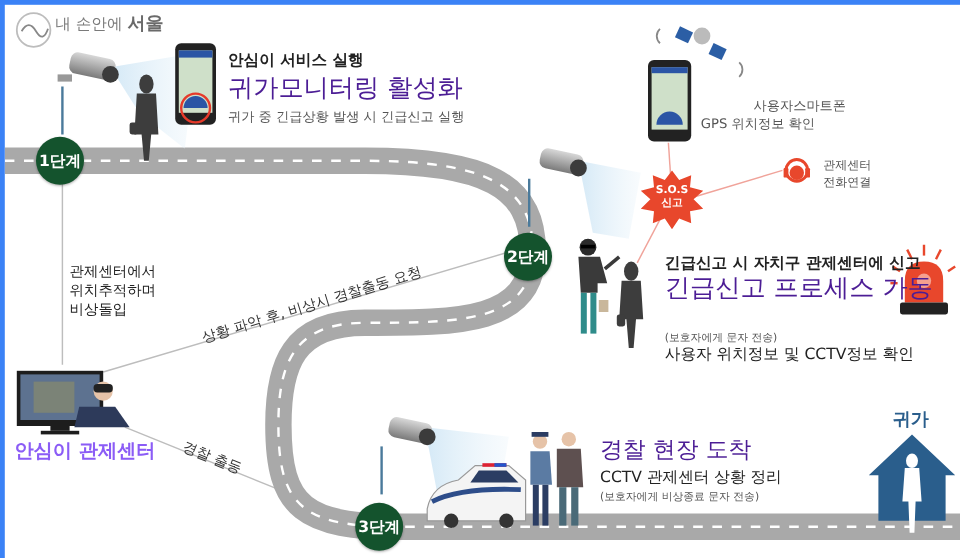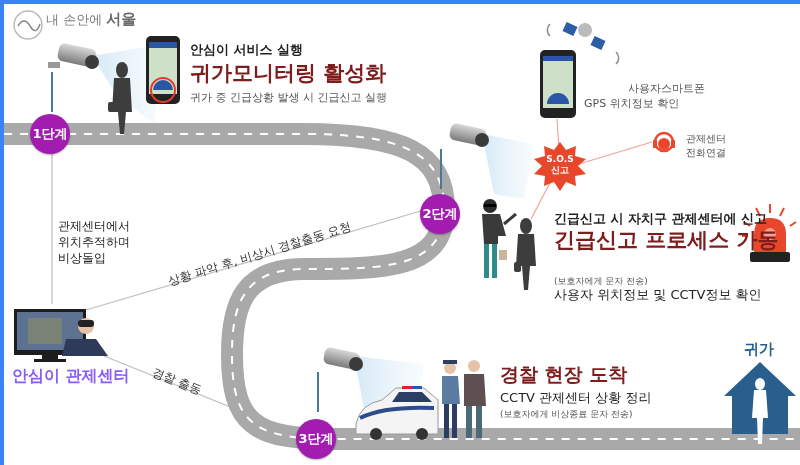--- a/index.html
+++ b/index.html
@@ -3,23 +3,23 @@
 <meta charset="utf-8">
 <style>
   html, body { margin: 0; padding: 0; }
   body { width: 800px; height: 465px; background: #ffffff; font-family: "DejaVu Sans", sans-serif; overflow: hidden; }
   .frame { position: relative; width: 798px; height: 463px; border: 4px solid #3b82f6; background: #ffffff; overflow: hidden; }
   .abs { position: absolute; }
   svg.bg { position: absolute; left: 0; top: 0; }
   .logo-text { left: 42px; top: 6px; font-size: 13px; color: #7a7a7a; white-space: nowrap; }
   .logo-text b { font-size: 15px; color: #6a6a6a; }
   .t-dark { color: #222; white-space: nowrap; }
-  .t-red { color: #7f1d1d; font-weight: bold; white-space: nowrap; text-align: right; }
+  .t-red { color: #4c1d95; font-weight: normal; white-space: nowrap; text-align: right; }
   .t-small { color: #555; white-space: nowrap; }
-  .step { position: absolute; width: 40px; height: 40px; border-radius: 50%; background: #a21caf; color: #fff; font-weight: bold; font-size: 13px; display: flex; align-items: center; justify-content: center; box-shadow: 0 1px 2px rgba(0,0,0,0.3); }
+  .step { position: absolute; width: 40px; height: 40px; border-radius: 50%; background: #14532d; color: #fff; font-weight: bold; font-size: 13px; display: flex; align-items: center; justify-content: center; box-shadow: 0 1px 2px rgba(0,0,0,0.3); }
   .rot { transform-origin: left top; white-space: nowrap; color: #333; font-size: 12px; }
   .center-label { color: #8b5cf6; font-weight: bold; font-size: 16px; white-space: nowrap; }
   .home-label { color: #2a5e8c; font-weight: bold; font-size: 15px; white-space: nowrap; }
 </style>
 </head>
 <body>
 
 <div class="frame">
 
   <svg class="bg" width="800" height="465" viewBox="0 0 800 465">

